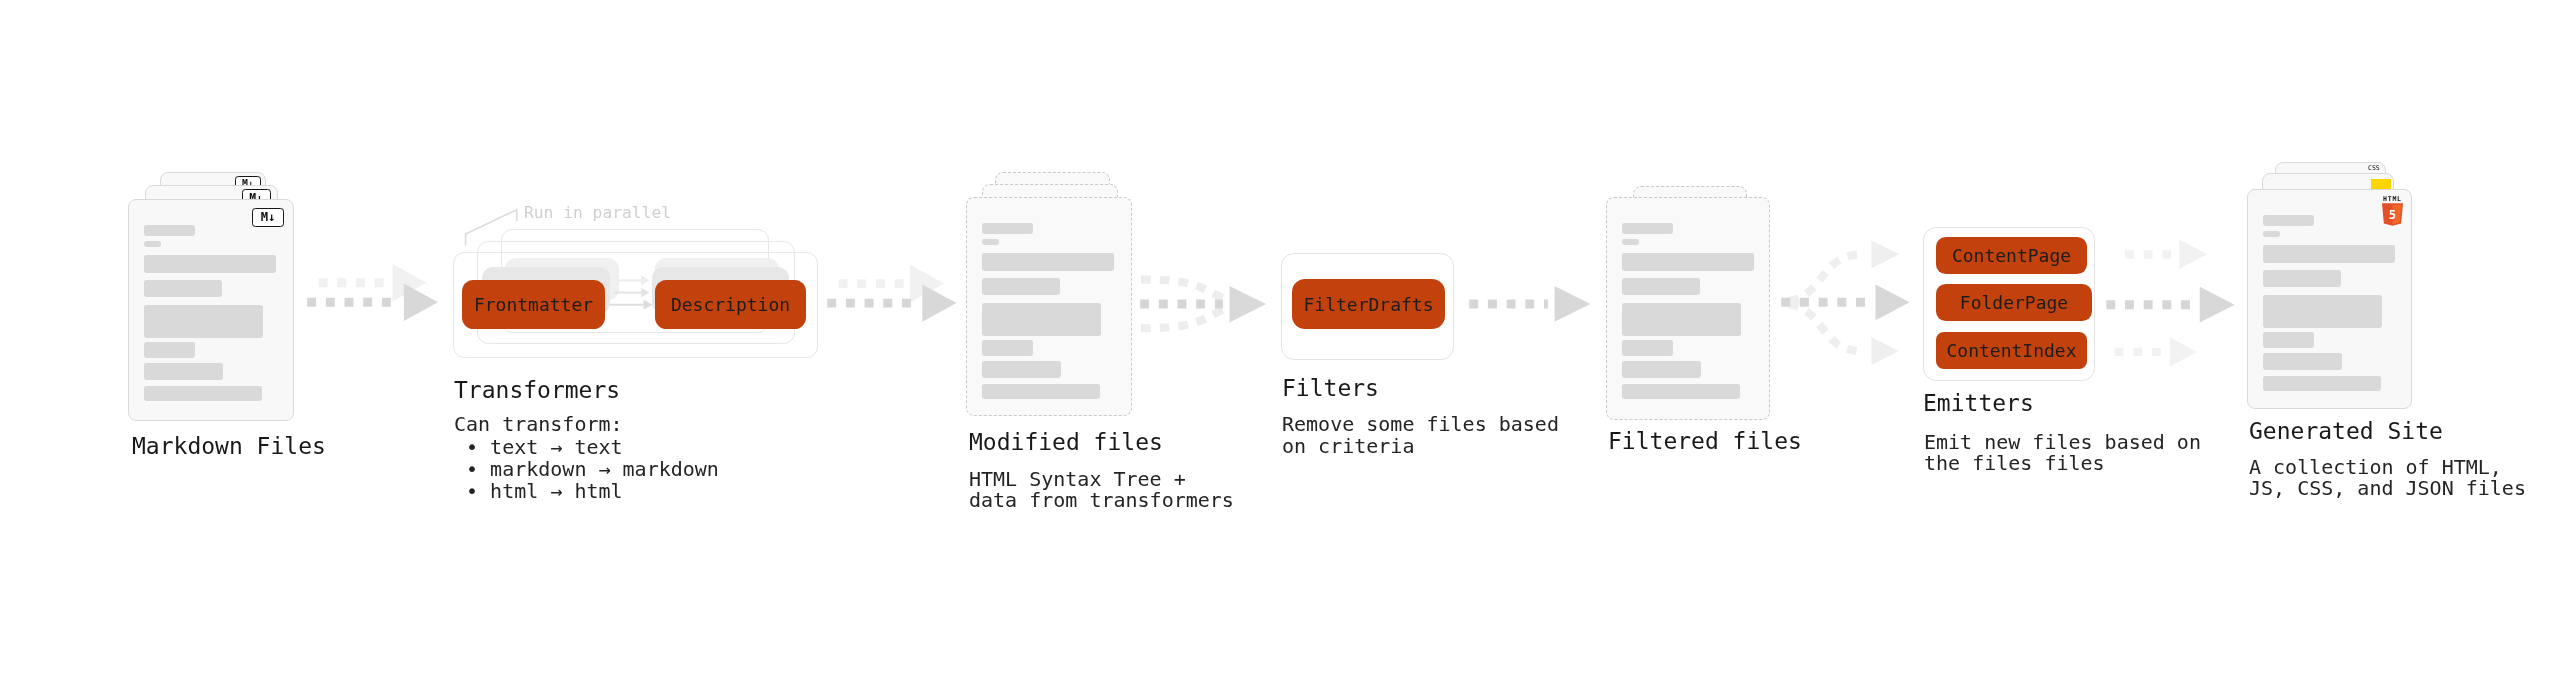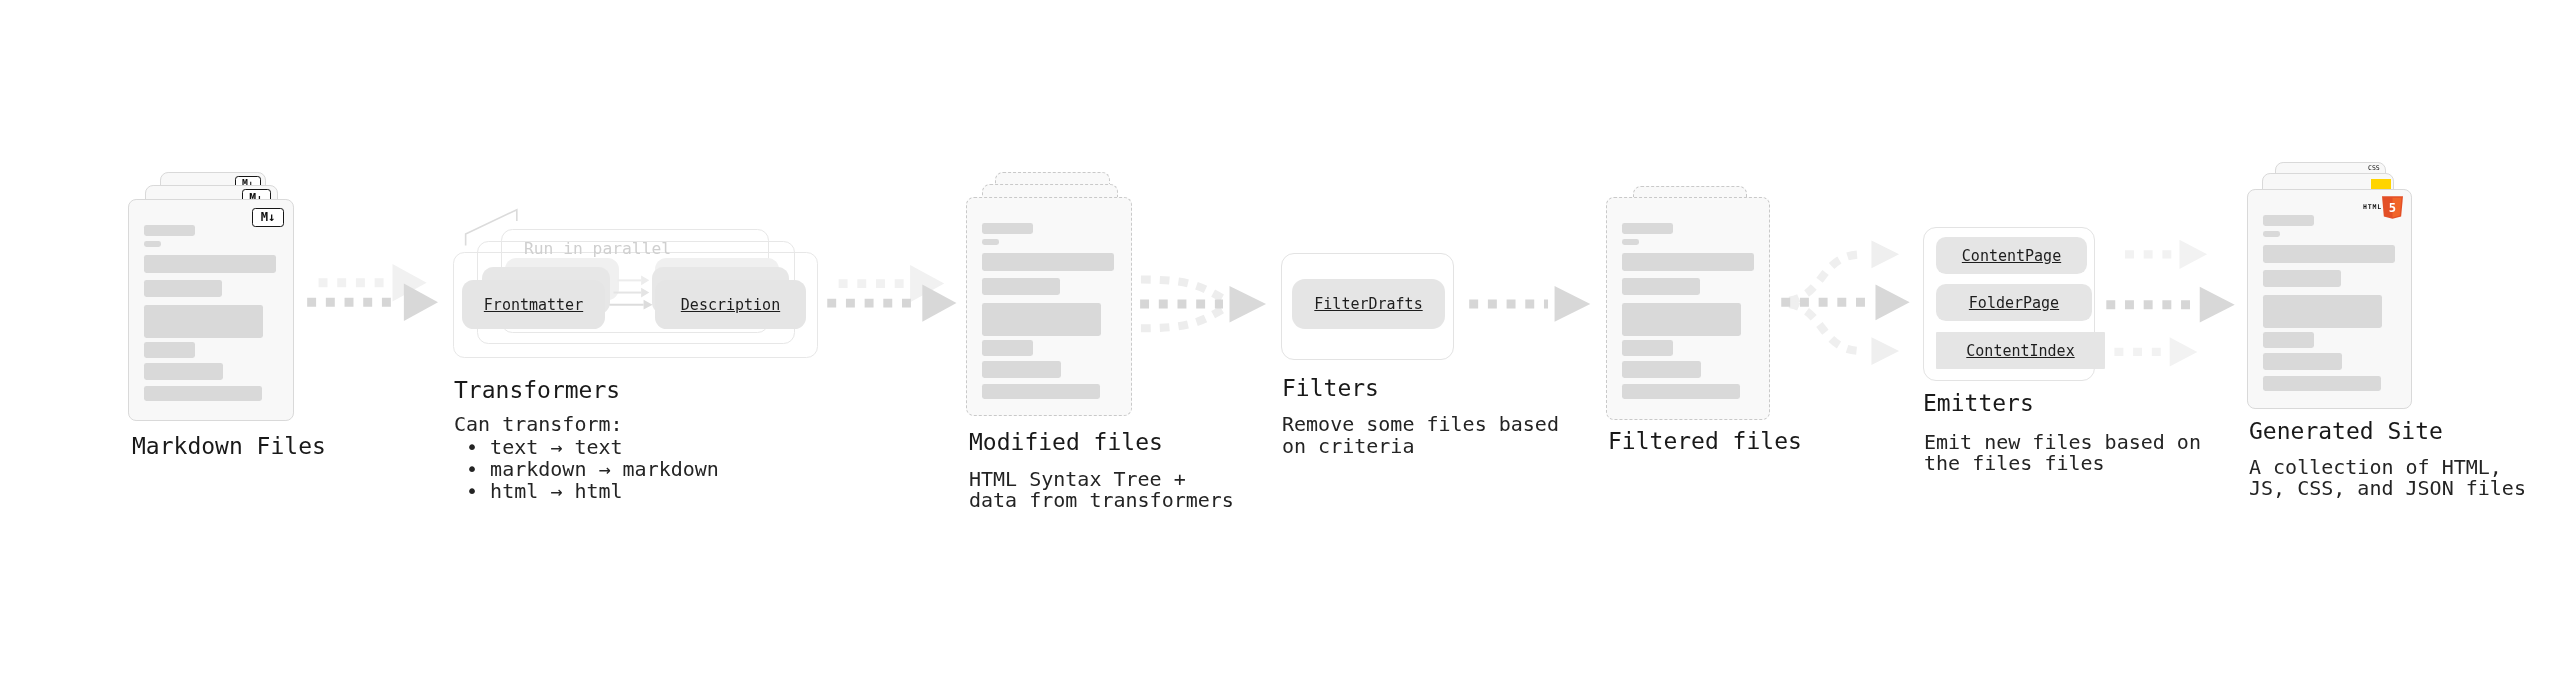--- a/index.html
+++ b/index.html
@@ -13,34 +13,34 @@
   .b1{left:15.4px;top:25px;width:51px;height:11.4px}
   .b2{left:15.4px;top:41px;width:17px;height:5.7px}
   .b3{left:15.4px;top:55px;width:132px;height:18px}
   .b4{left:15.4px;top:80px;width:78px;height:17px}
   .b5{left:15.4px;top:105px;width:119px;height:32.5px}
   .b6{left:15.4px;top:142px;width:51px;height:16.3px}
   .b7{left:15.4px;top:163px;width:79px;height:17px}
   .b8{left:15.4px;top:186px;width:118px;height:14.6px}
   .box{position:absolute;border:1.6px solid #e7e7e7;border-radius:11.4px;background:transparent;box-sizing:border-box;}
   .panel{position:absolute;border:1.6px solid #e3e3e3;border-radius:13px;background:#ffffff;box-sizing:border-box;}
-  .pill{position:absolute;background:#e5e5e5;border-radius:11.4px;display:flex;align-items:center;justify-content:center;
-        font-size:15px;color:#1d1d1d;box-sizing:border-box;text-decoration:underline;}
+  .pill{position:absolute;background:#c2410c;border-radius:11.4px;display:flex;align-items:center;justify-content:center;
+        font-size:18px;color:#1d1d1d;box-sizing:border-box;}
   .ghost{position:absolute;border-radius:11.4px;}
   .g1{background:#e7e7e7;} .g2{background:#f0f0f0;}
   .title{position:absolute;font-size:23px;line-height:23px;color:#191919;white-space:pre;}
   .sub{position:absolute;font-size:20px;line-height:21px;color:#242424;white-space:pre;}
-  .note{position:absolute;font-size:16.3px;line-height:21px;color:#cfcfcf;white-space:pre;margin-top:36px;}
+  .note{position:absolute;font-size:16.3px;line-height:21px;color:#cfcfcf;white-space:pre;}
   .mdbadge{position:absolute;background:#ffffff;border:1.6px solid #161616;border-radius:3.3px;color:#111;
            display:flex;align-items:center;justify-content:center;font-weight:bold;box-sizing:border-box;}
   .cssbadge{position:absolute;display:flex;flex-direction:column;align-items:center;}
   .cssbadge .txt{font-size:6.5px;font-weight:normal;color:#111;line-height:6.5px;letter-spacing:0px;}
   .cssbadge .blue{width:14px;height:3.3px;background:#2965f1;margin-top:0.8px;}
   .jsbadge{position:absolute;background:#ffd400;}
-  .htmlbadge{position:absolute;display:flex;flex-direction:row;align-items:center;justify-content:space-between;}
+  .htmlbadge{position:absolute;display:flex;flex-direction:column;align-items:center;justify-content:space-between;}
   .htmlbadge .txt{font-size:6.5px;font-weight:bold;color:#111;line-height:7.3px;letter-spacing:0.8px;}
   svg.arrows{position:absolute;left:0;top:0;pointer-events:none;}
 </style>
 </head>
 <body>
 
 <div id="canvas">
 
   <div class="layer" style="left:160px;top:172px;width:106px">
     <div class="mdbadge" style="right:4.1px;top:3.3px;width:26px;height:15.4px;font-size:9.8px">M↓</div>
@@ -111,21 +111,21 @@
     <div class="bar b5"></div>
     <div class="bar b6"></div>
     <div class="bar b7"></div>
     <div class="bar b8"></div>
   </div>
   <div class="title" style="left:1608px;top:430px">Filtered files</div>
 
   <div class="panel" style="left:1923px;top:227px;width:172px;height:154px"></div>
   <div class="pill" style="left:1936px;top:237px;width:151px;height:37px;border-radius:9.8px">ContentPage</div>
   <div class="pill" style="left:1936px;top:284px;width:156px;height:37px;border-radius:9.8px">FolderPage</div>
-  <div class="pill" style="left:1936px;top:332px;width:169px;height:37px;border-radius:1px">ContentIndex</div>
+  <div class="pill" style="left:1936px;top:332px;width:151px;height:37px;border-radius:8px">ContentIndex</div>
   <div class="title" style="left:1923px;top:392px">Emitters</div>
   <div class="sub" style="left:1924px;top:432px">Emit new files based on</div>
   <div class="sub" style="left:1924px;top:453px">the files files</div>
 
   <div class="layer" style="left:2275px;top:162px;width:111px">
     <div class="cssbadge" style="right:4.1px;top:2.4px">
       <span class="txt">CSS</span>
         <span class="blue"></span>
     </div>
   </div>

